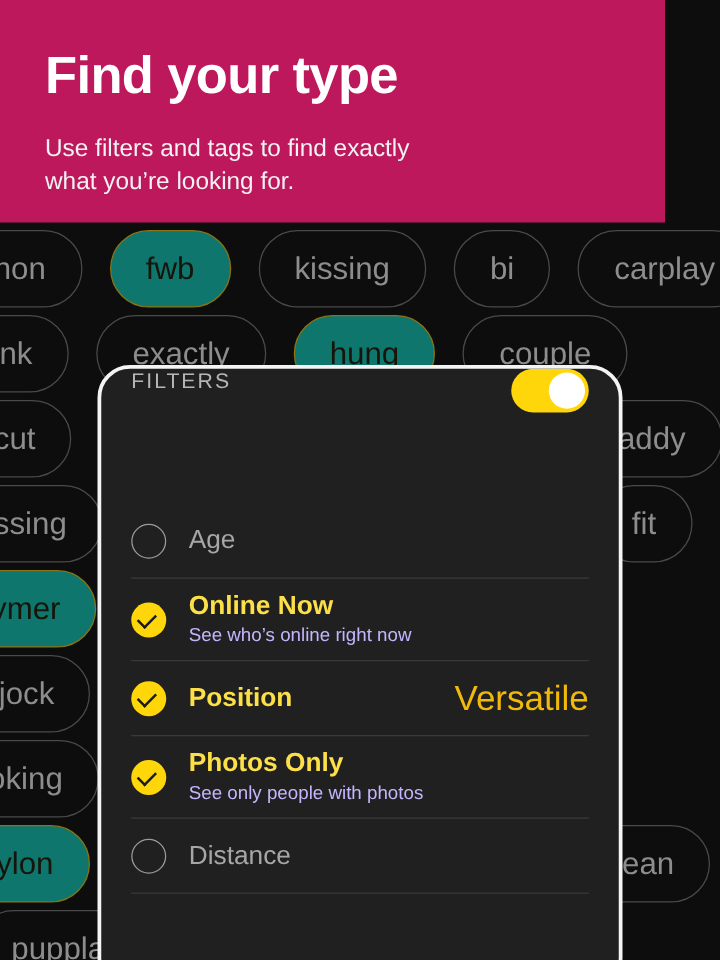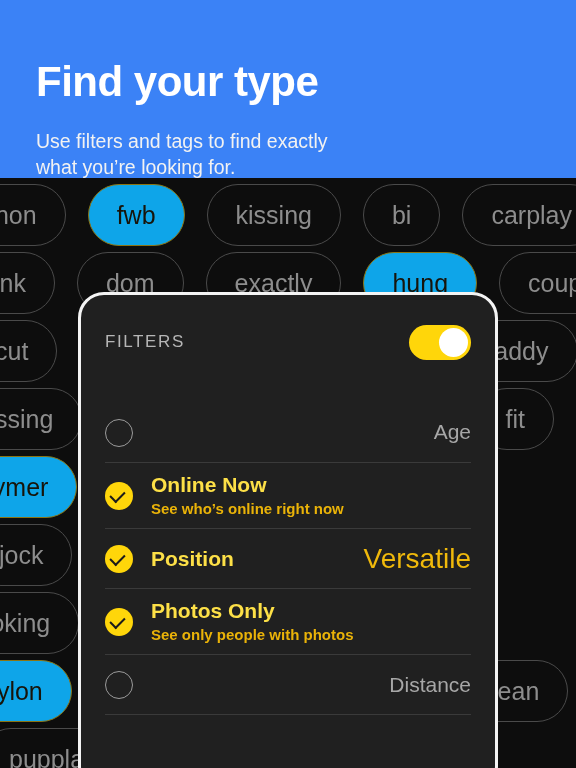--- a/index.html
+++ b/index.html
@@ -14,26 +14,26 @@
     overflow: hidden;
     background: #0d0d0d;
     font-family: "Liberation Sans", sans-serif;
     -webkit-font-smoothing: antialiased;
   }
 
   
   .hero {
     position: absolute;
     left: 0; top: 0;
-    width: 576px;
+    width: 532px;
     height: 178px;
-    background: #3b82f6;
+    background: #be185d;
     z-index: 5;
     box-sizing: border-box;
-    padding: 60px 36px 0 36px;
+    padding: 38px 36px 0 36px;
   }
   .hero-title {
     margin: 0;
     color: #ffffff;
     font-size: 42px;
     font-weight: 700;
     letter-spacing: -0.5px;
     line-height: 1.05;
   }
   .hero-sub {
@@ -72,21 +72,21 @@
     padding: 0 28px;
     border-radius: 34px;
     border: 1.6px solid #4a4a4a;
     color: #8d8d8d;
     font-size: 25px;
     font-weight: 400;
     background: transparent;
     box-sizing: border-box;
   }
   .pill.on {
-    background: #0ea5e9;
+    background: #0f766e;
     border-color: #8a7413;
     color: #17140a;
   }
 
   
   .panel {
     position: absolute;
     left: 78px;
     top: 292px;
     width: 420px;
@@ -95,21 +95,21 @@
     border: 3px solid #f4f4f4;
     border-radius: 26px;
     box-sizing: border-box;
     z-index: 10;
     overflow: hidden;
   }
   .panel-head {
     position: relative;
     height: 108px;
     display: flex;
-    align-items: center;
+    align-items: flex-start;
     justify-content: space-between;
     padding: 0 24px 14px 24px;
     box-sizing: border-box;
   }
   .panel-head-label {
     color: #b6b6b6;
     font-size: 17px;
     letter-spacing: 1.6px;
     font-weight: 400;
   }
@@ -174,26 +174,25 @@
   .row-text { flex: 1 1 auto; min-width: 0; }
   .row-title {
     color: #fde047;
     font-size: 21px;
     font-weight: 700;
     line-height: 1.15;
   }
   .row-title.dim {
     color: #a7a7a7;
     font-weight: 400;
-    text-align: right;
   }
   .row-sub {
-    color: #eab308;
+    color: #c4b5fd;
     font-size: 15px;
-    font-weight: 700;
+    font-weight: 400;
     margin-top: 3px;
     line-height: 1.2;
   }
   .row-value {
     color: #f0b90b;
     font-size: 28px;
     font-weight: 400;
     flex: none;
     margin-left: 12px;
   }
@@ -206,21 +205,20 @@
   <div class="tagfield" id="tagfield">
       <div class="tagrow" style="top: 6px; left: -48px;">
         <div class="pill">anon</div>
         <div class="pill on">fwb</div>
         <div class="pill">kissing</div>
         <div class="pill">bi</div>
         <div class="pill">carplay</div>
       </div>
       <div class="tagrow" style="top: 74px; left: -60px;">
         <div class="pill">twink</div>
-        <div class="pill">dom</div>
         <div class="pill">exactly</div>
         <div class="pill on">hung</div>
         <div class="pill">couple</div>
       </div>
       <div class="tagrow" style="top: 142px; left: -34px;">
         <div class="pill">cut</div>
         <div class="pill">sub</div>
         <div class="pill">oral</div>
         <div class="pill">bear</div>
         <div class="pill">daddy</div>

